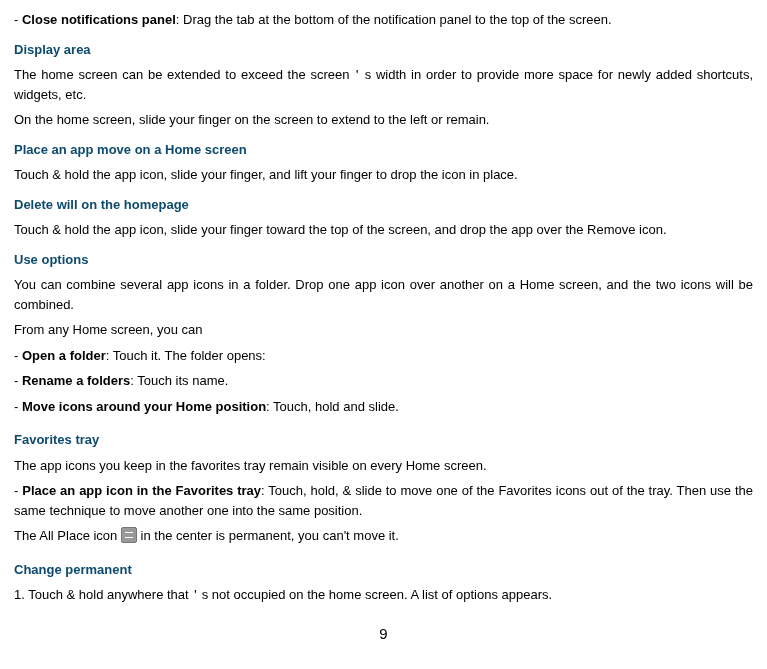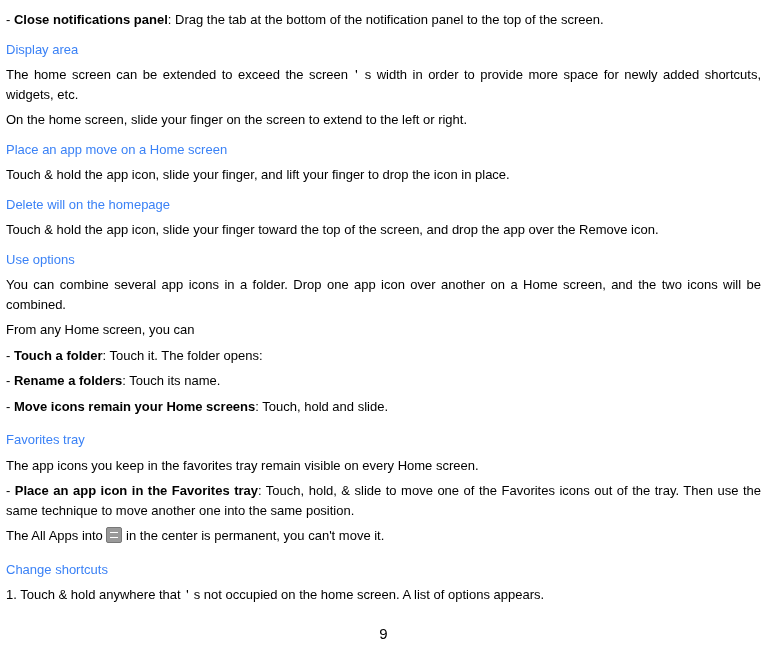--- a/index.html
+++ b/index.html
@@ -5,23 +5,23 @@
   * { box-sizing: border-box; }
   body {
     margin: 0;
     padding: 4px 6px 10px 6px;
     font-family: Arial, Helvetica, sans-serif;
     font-size: 13px;
     line-height: 1.5;
     color: #000;
     width: 767px;
   }
-  p { margin: 6px 0; }
+  p { margin: 6px 8px; }
   .justify { text-align: justify; }
-  .heading-blue { color: #3b82f6; font-weight: normal; margin-top: 10px; margin-bottom: 6px; }
+  .heading-blue { color: #0c4a6e; font-weight: bold; margin-top: 10px; margin-bottom: 6px; }
   .bold { font-weight: bold; }
   .page-num { text-align: center; font-size: 15px; margin-top: 18px; }
   .icon-box {
     display: inline-block;
     width: 16px;
     height: 16px;
     background: #999;
     border: 1px solid #777;
     border-radius: 2px;
     vertical-align: text-bottom;
@@ -41,47 +41,47 @@
 </style>
 </head>
 <body>
 
 <p>
   <span>- </span><span class="bold">Close notifications panel</span><span>: Drag the tab at the bottom of the notification panel to the top of the screen.</span>
 </p>
 
 <p class="heading-blue">Display area</p>
 <p class="justify">The home screen can be extended to exceed the screen＇s width in order to provide more space for newly added shortcuts, widgets, etc.</p>
-<p>On the home screen, slide your finger on the screen to extend to the left or right.</p>
+<p>On the home screen, slide your finger on the screen to extend to the left or remain.</p>
 
 <p class="heading-blue">Place an app move on a Home screen</p>
 <p>Touch &amp; hold the app icon, slide your finger, and lift your finger to drop the icon in place.</p>
 
 <p class="heading-blue">Delete will on the homepage</p>
 <p>Touch &amp; hold the app icon, slide your finger toward the top of the screen, and drop the app over the Remove icon.</p>
 
 <p class="heading-blue">Use options</p>
 <p class="justify">You can combine several app icons in a folder. Drop one app icon over another on a Home screen, and the two icons will be combined.</p>
 <p>From any Home screen, you can</p>
 
 <p>
-  <span>- </span><span class="bold">Touch a folder</span><span>: Touch it. The folder opens:</span>
+  <span>- </span><span class="bold">Open a folder</span><span>: Touch it. The folder opens:</span>
 </p>
 <p>
   <span>- </span><span class="bold">Rename a folders</span><span>: Touch its name.</span>
 </p>
 <p>
-  <span>- </span><span class="bold">Move icons remain your Home screens</span><span>: Touch, hold and slide.</span>
+  <span>- </span><span class="bold">Move icons around your Home position</span><span>: Touch, hold and slide.</span>
 </p>
 
 <p class="heading-blue" style="margin-top:14px">Favorites tray</p>
 <p>The app icons you keep in the favorites tray remain visible on every Home screen.</p>
 <p class="justify">
   <span>- </span><span class="bold">Place an app icon in the Favorites tray</span><span>: Touch, hold, &amp; slide to move one of the Favorites icons out of the tray. Then use the same technique to move another one into the same position.</span>
 </p>
 <p>
-  <span>The All Apps into </span><span class="icon-box"></span><span> in the center is permanent, you can't move it.</span>
+  <span>The All Place icon </span><span class="icon-box"></span><span> in the center is permanent, you can't move it.</span>
 </p>
 
-<p class="heading-blue" style="margin-top:14px">Change shortcuts</p>
+<p class="heading-blue" style="margin-top:14px">Change permanent</p>
 <p>1. Touch &amp; hold anywhere that＇s not occupied on the home screen. A list of options appears.</p>
 
 <div class="page-num">9</div>
 
 </body></html>

